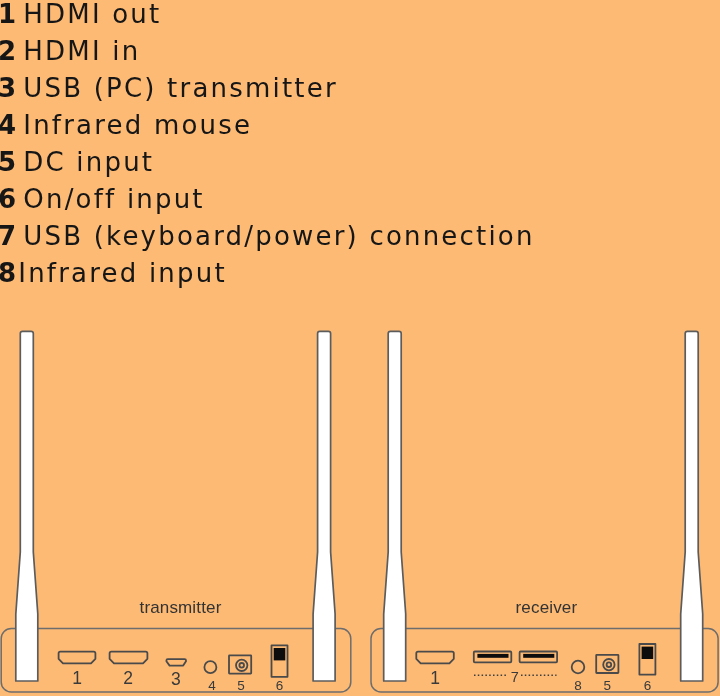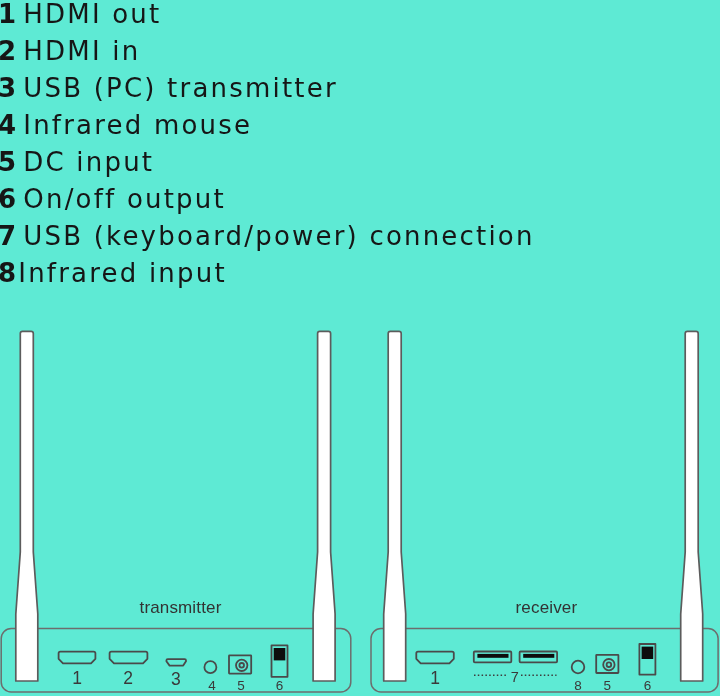--- a/index.html
+++ b/index.html
@@ -1,16 +1,16 @@
 <!DOCTYPE html>
 <html><head>
 <meta charset="utf-8">
 <style>
   html,body{margin:0;padding:0;background:#ffffff;}
-  #page{position:relative;width:720px;height:696px;background:#5eead4;overflow:hidden;
+  #page{position:relative;width:720px;height:696px;background:#fdba74;overflow:hidden;
         font-family:"Liberation Sans",sans-serif;}
   
   #legend{position:absolute;left:-2px;top:-4.5px;font-size:26px;line-height:37px;
           font-family:"DejaVu Sans",sans-serif;
           letter-spacing:2.2px;color:#161616;white-space:nowrap;}
   .legend-row{height:37px;}
   .legend-row b{font-weight:bold;margin-right:5px;letter-spacing:2.2px;}
   .legend-row.tight b{margin-right:0;}
   
   #diagram{position:absolute;left:0;top:0;}
@@ -29,21 +29,21 @@
 <body>
 
 <div id="page">
 
   <div id="legend">
     <div class="legend-row"><b>1</b><span>HDMI out</span></div>
     <div class="legend-row"><b>2</b><span>HDMI in</span></div>
     <div class="legend-row"><b>3</b><span>USB (PC) transmitter</span></div>
     <div class="legend-row"><b>4</b><span>Infrared mouse</span></div>
     <div class="legend-row"><b>5</b><span>DC input</span></div>
-    <div class="legend-row"><b>6</b><span>On/off output</span></div>
+    <div class="legend-row"><b>6</b><span>On/off input</span></div>
     <div class="legend-row"><b>7</b><span>USB (keyboard/power) connection</span></div>
     <div class="legend-row tight"><b>8</b><span>Infrared input</span></div>
   </div>
 
   <svg id="diagram" width="720" height="696" viewBox="0 0 720 696">
 
     <g>
       <rect class="body-outline" x="1.2" y="628.6" width="349.6" height="63.3" rx="10"></rect>
 
       <path class="antenna" d="M 20.3 552 L 20.3 333.5 Q 20.3 331.3 22.5 331.3 L 31.1 331.3 Q 33.3 331.3 33.3 333.5 L 33.3 552 L 37.8 614 L 37.8 681 L 15.8 681 L 15.8 614 Z"></path>

